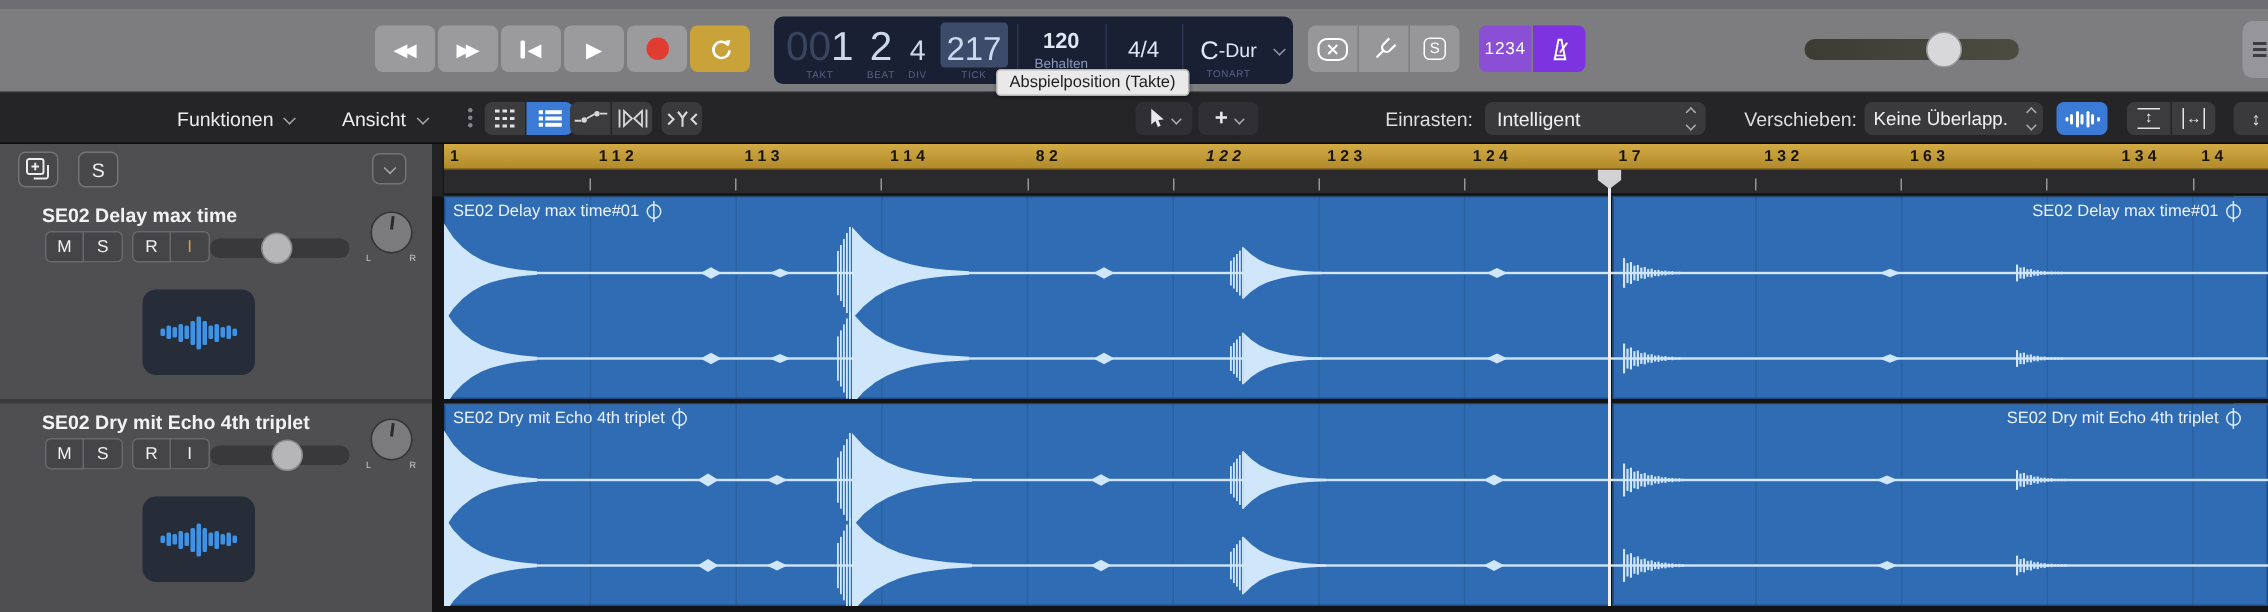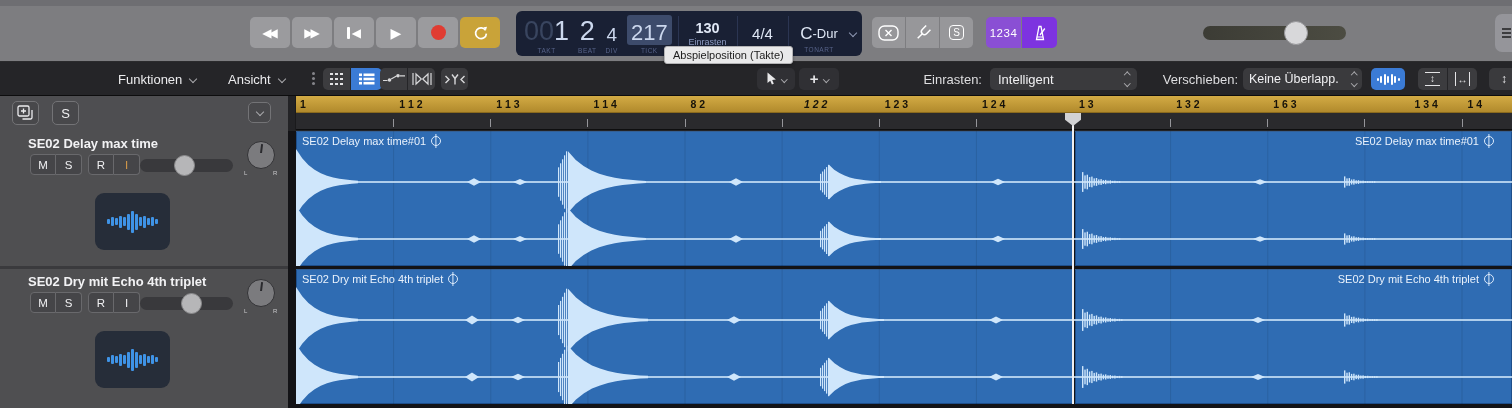--- a/index.html
+++ b/index.html
@@ -173,22 +173,22 @@
           <div class="lcd-num n-div">4</div>
           <div class="lcd-label">DIV</div>
         </div>
         <div class="lcd-g">
           <div class="lcd-num n-tick">217</div>
           <div class="lcd-label">TICK</div>
         </div>
       </div>
       <div class="lcd-sep" style="left:162px;"></div>
       <div class="lcd-tempo">
-        <div class="v">130</div>
-        <div class="l">Einrasten</div>
+        <div class="v">120</div>
+        <div class="l">Behalten</div>
       </div>
       <div class="lcd-sep" style="left:221px;"></div>
       <div class="lcd-sig">4/4</div>
       <div class="lcd-sep" style="left:272px;"></div>
       <div class="lcd-key">
         <span class="c">C</span>
           <span class="s">-Dur</span>
         <span class="l">TONART</span>
       </div>
       <span class="lcd-chev chev blue-bg"></span>
@@ -381,21 +381,21 @@
   <div id="ruler" class="abs">
     <div>
         <span class="ruler-label" style="left: 4px;">1</span>
         <span class="ruler-label" style="left: 103.125px;">1 1 2</span>
         <span class="ruler-label" style="left: 200.25px;">1 1 3</span>
         <span class="ruler-label" style="left: 297.375px;">1 1 4</span>
         <span class="ruler-label" style="left: 394.5px;">8 2</span>
         <span class="ruler-label" style="left: 508px; font-style: italic;">1 2 2</span>
         <span class="ruler-label" style="left: 588.75px;">1 2 3</span>
         <span class="ruler-label" style="left: 685.875px;">1 2 4</span>
-        <span class="ruler-label" style="left: 783px;">1 3</span>
+        <span class="ruler-label" style="left: 783px;">1 7</span>
         <span class="ruler-label" style="left: 880.125px;">1 3 2</span>
         <span class="ruler-label" style="left: 977.25px;">1 6 3</span>
         <span class="ruler-label" style="left: 1074.38px; margin-left: 44px;">1 3 4</span>
         <span class="ruler-label" style="left: 1171.5px;">1 4</span>
       </div>
   </div>
   <div id="tickstrip" class="abs">
     <div>
         <div class="rtick" style="left: 97.1px;"></div>
         <div class="rtick" style="left: 194.3px;"></div>

